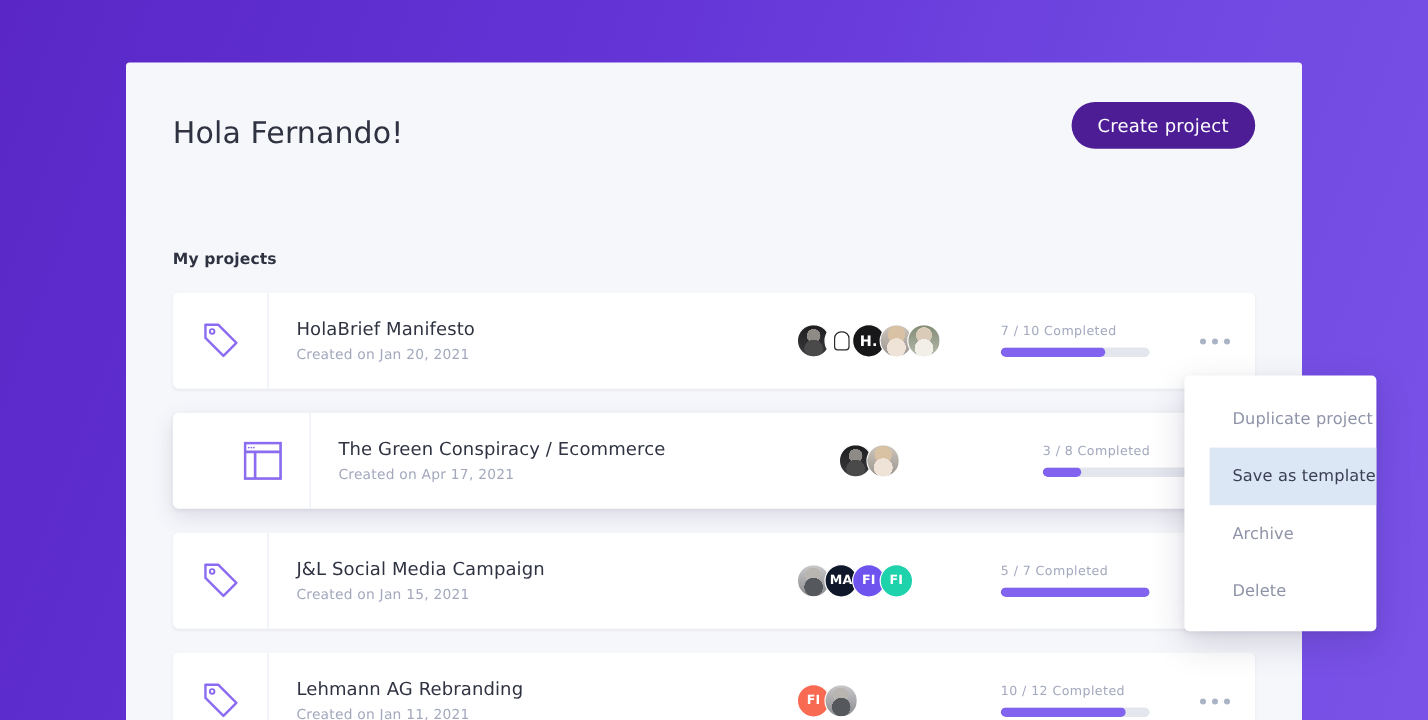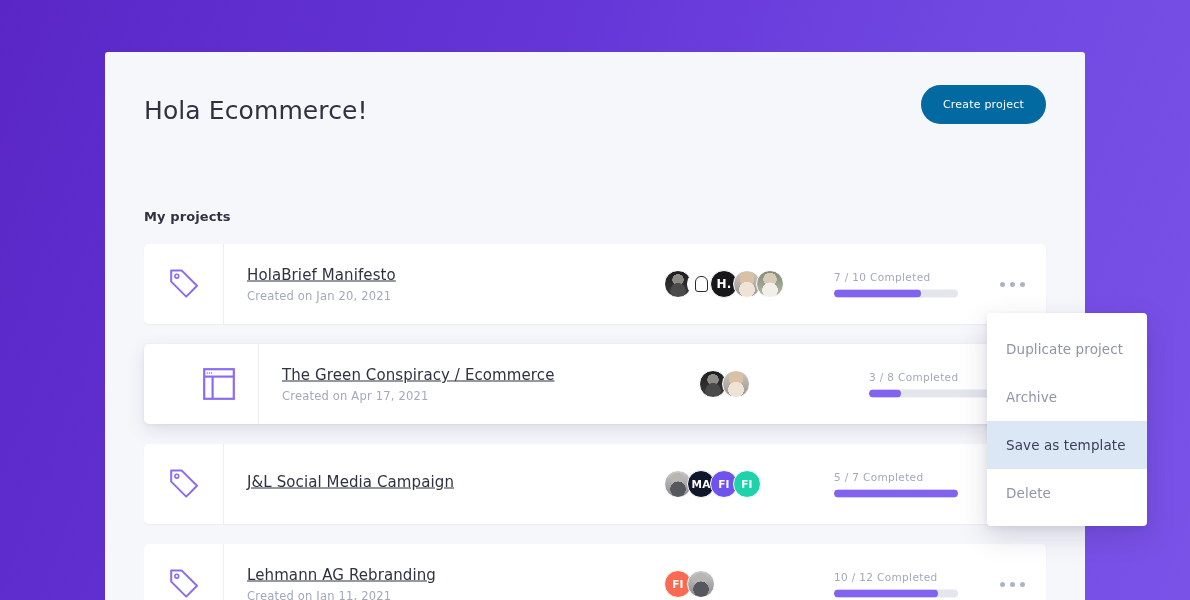--- a/index.html
+++ b/index.html
@@ -46,24 +46,24 @@
   }
 
   .create-project-btn {
     position: absolute;
     right: 39px;
     top: 33px;
     height: 39px;
     padding: 0 22px;
     border: none;
     border-radius: 20px;
-    background: #0369a1;
+    background: #4c1d95;
     color: #ffffff;
     font-family: inherit;
-    font-size: 11px;
+    font-size: 15px;
     letter-spacing: .2px;
     cursor: pointer;
     display: flex;
     align-items: center;
     justify-content: center;
   }
 
   .section-title {
     position: absolute;
     left: 39px;
@@ -123,21 +123,20 @@
     top: 50%;
     transform: translateY(-50%);
   }
 
   .project-name {
     font-size: 15px;
     color: #2f3241;
     letter-spacing: .1px;
     white-space: nowrap;
     margin-bottom: 5px;
-    text-decoration: underline;
   }
 
   .project-date {
     font-size: 11.5px;
     color: #a3a8bd;
     letter-spacing: .2px;
     white-space: nowrap;
   }
 
   
@@ -285,36 +284,37 @@
   .dropdown-item {
     height: 48px;
     display: flex;
     align-items: center;
     padding-left: 19px;
     font-size: 13.5px;
     color: #8f94a8;
     letter-spacing: .1px;
     cursor: pointer;
     white-space: nowrap;
+    margin-left: 21px;
   }
 
   .dropdown-item:first-child { margin-top: 12px; }
 
   .dropdown-item.is-highlighted {
     background: #dbe7f5;
     color: #3b3f52;
   }
 </style>
 </head>
 <body>
 
 <div class="app-window">
 
   <div class="app-header">
-    <div class="greeting">Hola Ecommerce!</div>
+    <div class="greeting">Hola Fernando!</div>
     <button class="create-project-btn">Create project</button>
   </div>
 
   <div class="section-title">My projects</div>
 
   <div class="project-list" id="project-list">
       <div class="project-row">
         <div class="row-icon-cell">
           <svg width="34" height="34" viewBox="0 0 34 34" fill="none">
             <path d="M4.2 3.6 H14.8 L30 18.8 L19.2 29.6 L4.2 14.6 Z" stroke="#8b6cf0" stroke-width="2" stroke-linejoin="round" fill="none"></path>
@@ -384,20 +384,21 @@
       <div class="project-row">
         <div class="row-icon-cell">
           <svg width="34" height="34" viewBox="0 0 34 34" fill="none">
             <path d="M4.2 3.6 H14.8 L30 18.8 L19.2 29.6 L4.2 14.6 Z" stroke="#8b6cf0" stroke-width="2" stroke-linejoin="round" fill="none"></path>
             <circle cx="9.8" cy="9.2" r="1.9" stroke="#8b6cf0" stroke-width="1.6" fill="none"></circle>
           </svg>
         </div>
         <div class="row-main">
           <div class="row-text">
             <div class="project-name">J&amp;L Social Media Campaign</div>
+            <div class="project-date">Created on Jan 15, 2021</div>
           </div>
           <div class="avatar-group">
             <div class="avatar ph-gray-man"></div>
             <div class="avatar" style="background:#0f172a">
               <span>MA</span>
             </div>
             <div class="avatar" style="background:#6f53ef">
               <span>FI</span>
             </div>
             <div class="avatar" style="background:#1ed2ac">
@@ -447,16 +448,16 @@
             <span></span>
           </button>
         </div>
       </div>
     </div>
 
 </div>
 
 <div class="dropdown" id="dropdown">
     <div class="dropdown-item">Duplicate project</div>
+    <div class="dropdown-item is-highlighted">Save as template</div>
     <div class="dropdown-item">Archive</div>
-    <div class="dropdown-item is-highlighted">Save as template</div>
     <div class="dropdown-item">Delete</div>
   </div>
 
 </body></html>

